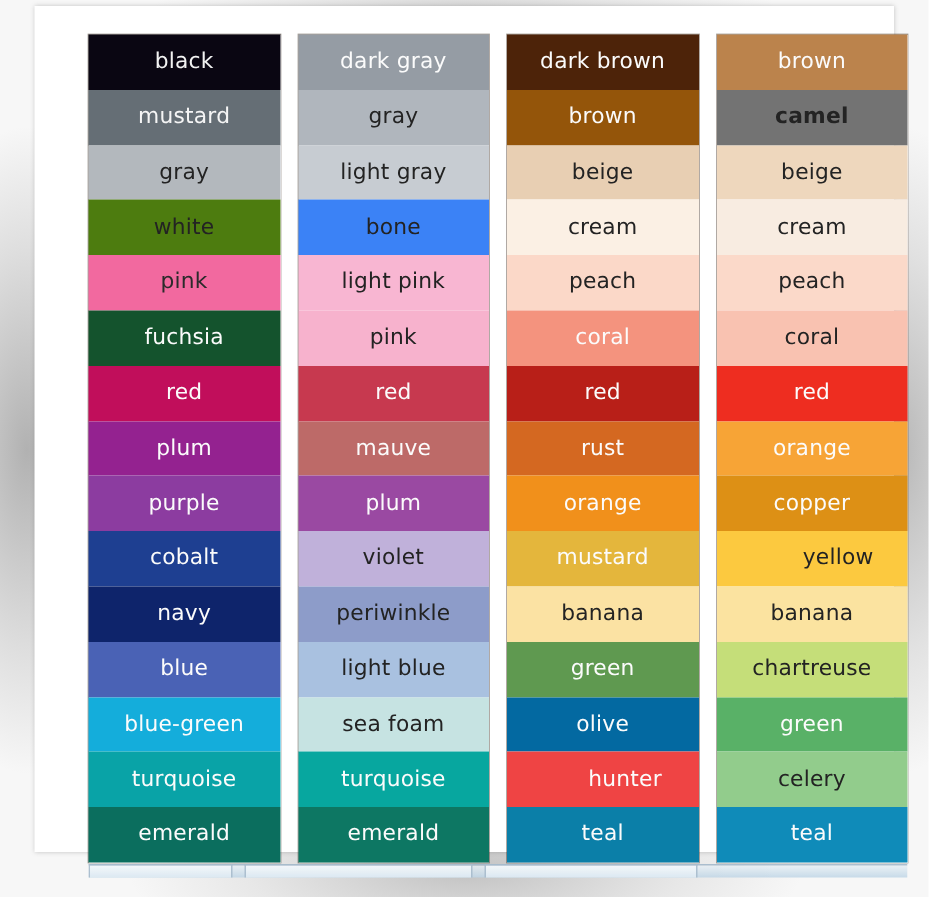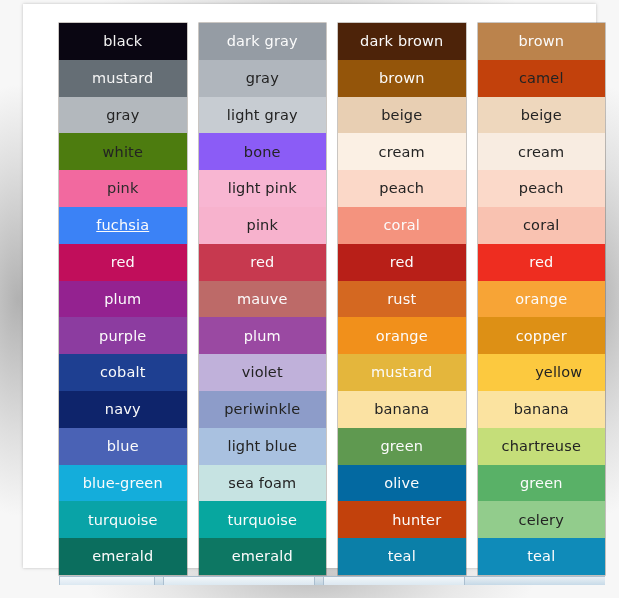--- a/index.html
+++ b/index.html
@@ -115,21 +115,21 @@
         </div>
         <div class="swatch" style="background: rgb(179, 184, 189); color: rgb(35, 35, 35);">
           <span>gray</span>
         </div>
         <div class="swatch" style="background: #4d7c0f; color: rgb(35, 35, 35);">
           <span>white</span>
         </div>
         <div class="swatch" style="background: rgb(242, 105, 159); color: rgb(43, 43, 43);">
           <span>pink</span>
         </div>
-        <div class="swatch" style="background: #3b82f6; color: rgb(251, 251, 251); text-decoration: underline;">
+        <div class="swatch" style="background: #14532d; color: rgb(251, 251, 251);">
           <span>fuchsia</span>
         </div>
         <div class="swatch" style="background: rgb(193, 14, 91); color: rgb(251, 251, 251);">
           <span>red</span>
         </div>
         <div class="swatch" style="background: rgb(148, 34, 144); color: rgb(251, 251, 251);">
           <span>plum</span>
         </div>
         <div class="swatch" style="background: rgb(140, 60, 160); color: rgb(251, 251, 251);">
           <span>purple</span>
@@ -156,21 +156,21 @@
       <div class="palette-column">
         <div class="swatch" style="background: rgb(149, 156, 164); color: rgb(251, 251, 251);">
           <span>dark gray</span>
         </div>
         <div class="swatch" style="background: rgb(176, 182, 189); color: rgb(35, 35, 35);">
           <span>gray</span>
         </div>
         <div class="swatch" style="background: rgb(199, 204, 210); color: rgb(35, 35, 35);">
           <span>light gray</span>
         </div>
-        <div class="swatch" style="background: #8b5cf6; color: rgb(35, 35, 35);">
+        <div class="swatch" style="background: #3b82f6; color: rgb(35, 35, 35);">
           <span>bone</span>
         </div>
         <div class="swatch" style="background: rgb(248, 182, 210); color: rgb(35, 35, 35);">
           <span>light pink</span>
         </div>
         <div class="swatch" style="background: rgb(247, 178, 205); color: rgb(35, 35, 35);">
           <span>pink</span>
         </div>
         <div class="swatch" style="background: rgb(199, 57, 79); color: rgb(251, 251, 251);">
           <span>red</span>
@@ -233,32 +233,32 @@
         </div>
         <div class="swatch" style="background: rgb(251, 226, 163); color: rgb(35, 35, 35);">
           <span>banana</span>
         </div>
         <div class="swatch" style="background: rgb(95, 153, 80); color: rgb(251, 251, 251);">
           <span>green</span>
         </div>
         <div class="swatch" style="background: #0369a1; color: rgb(251, 251, 251);">
           <span>olive</span>
         </div>
-        <div class="swatch" style="background: #c2410c; color: rgb(251, 251, 251); padding-left: 30px;">
+        <div class="swatch" style="background: #ef4444; color: rgb(251, 251, 251); padding-left: 30px;">
           <span>hunter</span>
         </div>
         <div class="swatch" style="background: rgb(11, 127, 168); color: rgb(251, 251, 251);">
           <span>teal</span>
         </div>
       </div>
       <div class="palette-column">
         <div class="swatch" style="background: rgb(187, 131, 76); color: rgb(251, 251, 251);">
           <span>brown</span>
         </div>
-        <div class="swatch" style="background: #c2410c; color: rgb(35, 35, 35);">
+        <div class="swatch" style="background: #737373; color: rgb(35, 35, 35); font-weight: bold;">
           <span>camel</span>
         </div>
         <div class="swatch" style="background: rgb(238, 215, 189); color: rgb(35, 35, 35);">
           <span>beige</span>
         </div>
         <div class="swatch" style="background: rgb(248, 236, 225); color: rgb(35, 35, 35);">
           <span>cream</span>
         </div>
         <div class="swatch" style="background: rgb(251, 217, 201); color: rgb(35, 35, 35);">
           <span>peach</span>

